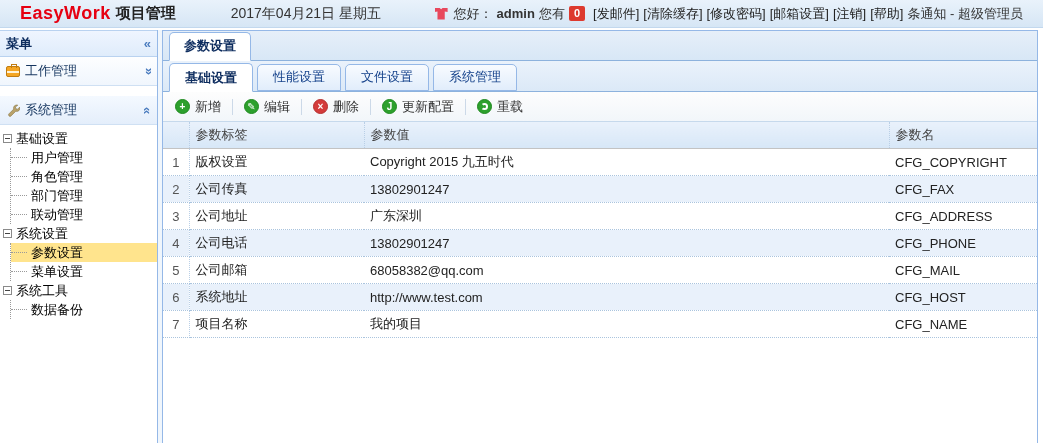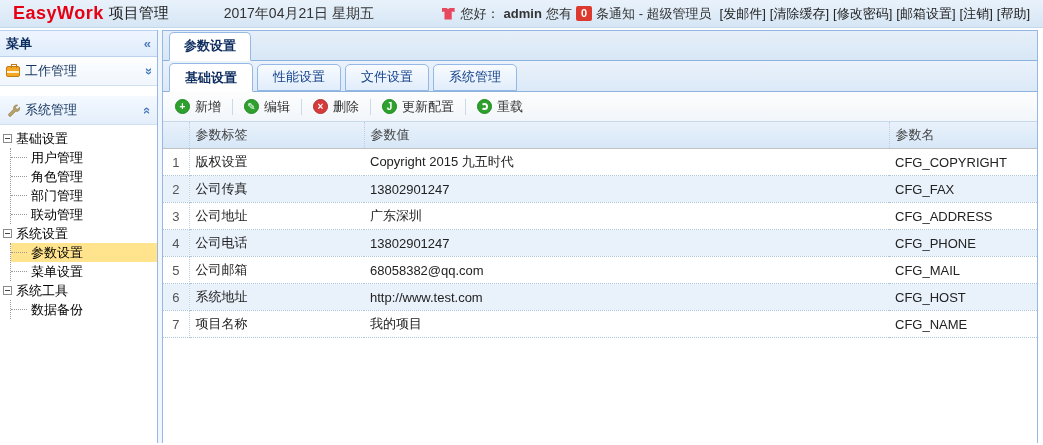--- a/index.html
+++ b/index.html
@@ -1,23 +1,23 @@
 <!DOCTYPE html>
 <html><head>
 <meta charset="utf-8">
 <style>
   * { margin:0; padding:0; box-sizing:border-box; }
   html,body { width:1043px; height:445px; overflow:hidden; background:#fff;
     font-family:"Liberation Sans","DejaVu Sans",sans-serif; font-size:13px; color:#333; }
 
   
   .topbar { height:28px; display:flex; align-items:center;
-    background:linear-gradient(#e9f2fb,#d6e6f5); border-bottom:1px solid #c2d8ee; padding:0 13px; }
+    background:linear-gradient(#e9f2fb,#d6e6f5); border-bottom:1px solid #c2d8ee; padding:0 20px; }
   .logo-primary { color:#e60012; font-weight:bold; font-size:18px; letter-spacing:.5px; }
-  .logo-secondary { color:#222; font-weight:normal; font-size:15px; margin-left:5px; }
+  .logo-secondary { color:#222; font-weight:bold; font-size:15px; margin-left:5px; }
   .topbar-date { margin-left:55px; font-size:14px; color:#333; }
   .user-area { margin-left:auto; display:flex; align-items:center; gap:4px; font-size:13px; color:#333; white-space:nowrap;justify-content:space-between; }
   .shirt { width:13px; height:12px; background:#e8485d; margin-right:2px;
     clip-path:polygon(0 0,35% 0,50% 14%,65% 0,100% 0,100% 38%,78% 34%,78% 100%,22% 100%,22% 34%,0 38%); }
   .uname { font-weight:bold; }
   .badge { background:#dd3a2f; color:#fff; font-weight:bold; font-size:11px;
     padding:0 5px; border-radius:2px; line-height:15px; display:inline-block; }
   .hlink { color:#222; cursor:pointer; }
 
   
@@ -91,29 +91,29 @@
 <header class="topbar">
   <span class="logo-primary">EasyWork</span>
   <span class="logo-secondary">项目管理</span>
   <span class="topbar-date">2017年04月21日 星期五</span>
   <div class="user-area">
     <span class="shirt"></span>
     <span>您好：</span>
     <span class="uname">admin</span>
     <span>您有</span>
     <span class="badge">0</span>
-    <span>条通知 - 超级管理员</span>
     <span id="header-links" style="display:flex;gap:4px;margin-left:4px;">
         <span class="hlink">[发邮件]</span>
         <span class="hlink">[清除缓存]</span>
         <span class="hlink">[修改密码]</span>
         <span class="hlink">[邮箱设置]</span>
         <span class="hlink">[注销]</span>
         <span class="hlink">[帮助]</span>
       </span>
+    <span>条通知 - 超级管理员</span>
   </div>
 </header>
 
 <div class="layout">
 
   <aside class="sidebar">
     <div class="panel-header">
       <span>菜单</span>
       <span class="chev">«</span>
     </div>

